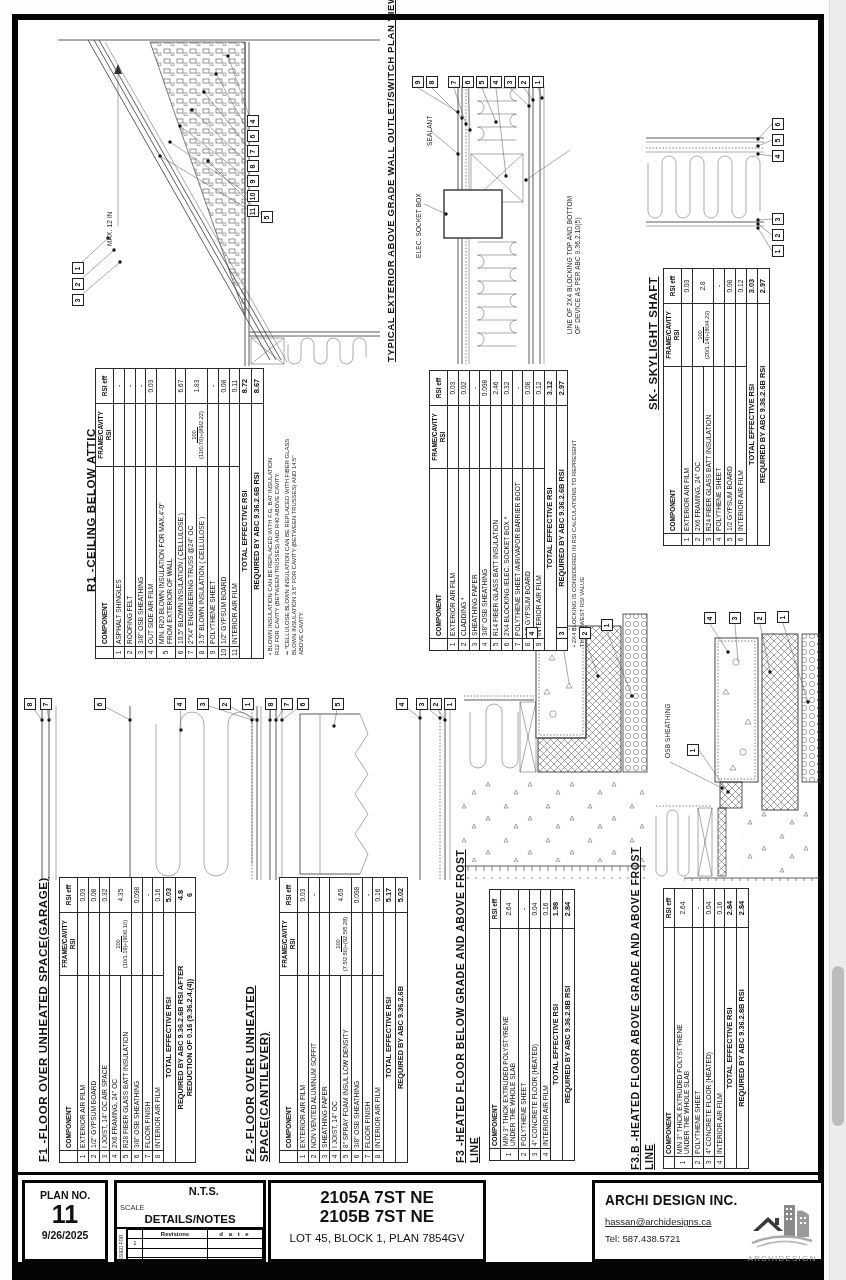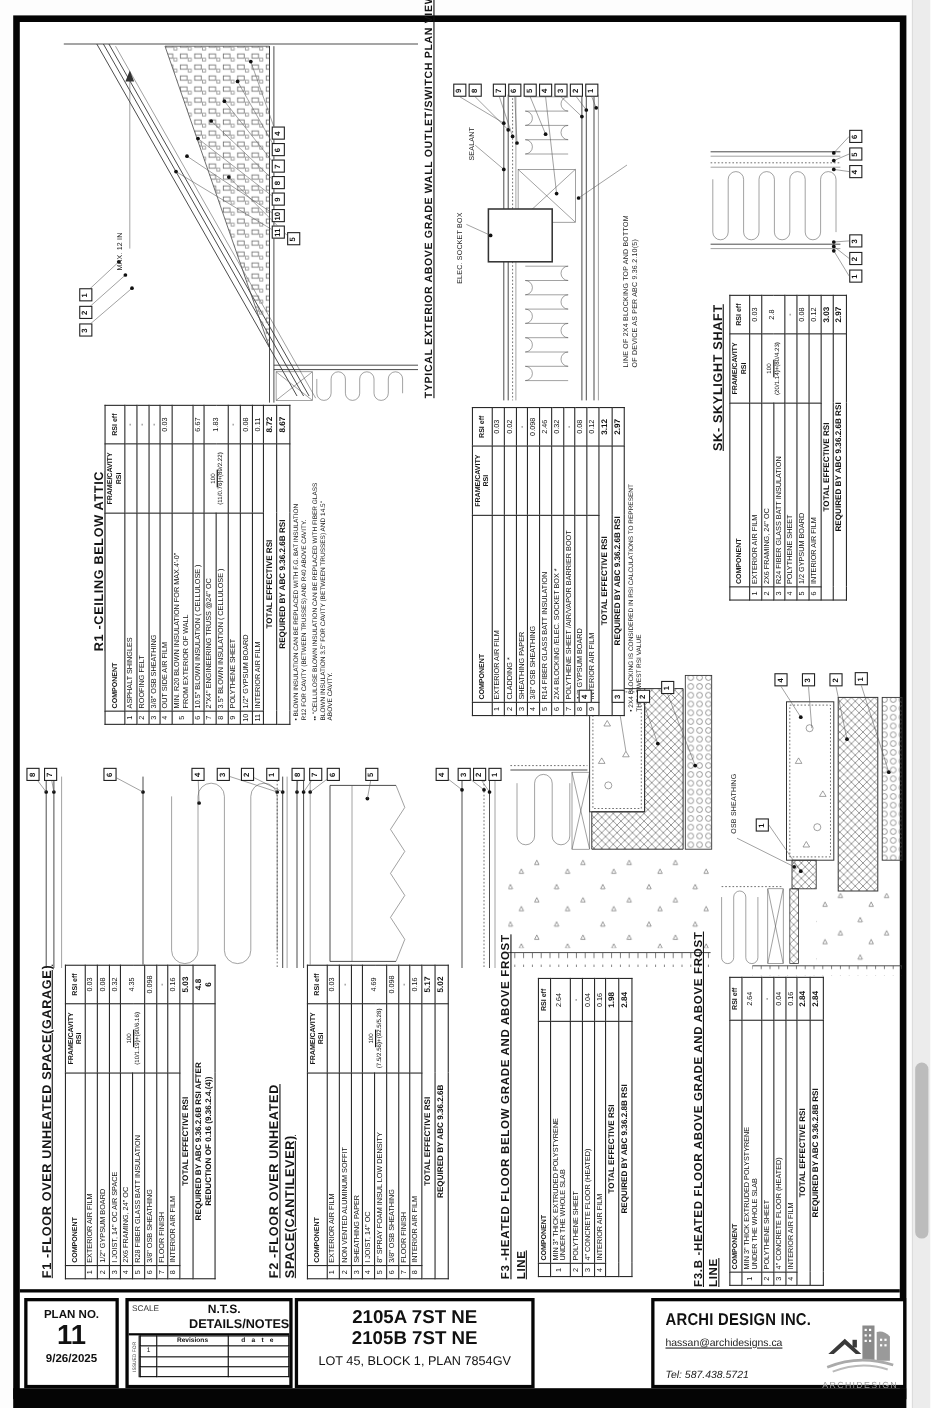--- a/index.html
+++ b/index.html
@@ -49,41 +49,41 @@
   .dsh{fill:none;stroke:#444;stroke-width:.7;stroke-dasharray:1.5,1.8;}
   .dot{fill:#111;stroke:none;}
   
   .tb-box{position:absolute;border:3px solid #050505;background:#fff;box-sizing:border-box;}
   .tb-page{left:22px;top:1180px;width:86px;height:82px;text-align:center;}
   .tb-page .lbl{font-weight:bold;font-size:10.5px;margin-top:6px;}
   .tb-page .num{font-weight:bold;font-size:25px;line-height:26px;}
   .tb-page .date{font-weight:bold;font-size:10.5px;margin-top:2px;}
   .tb-scale{left:114px;top:1180px;width:152px;height:82px;}
   .tb-scale .r1{display:flex;align-items:flex-start;}
-  .tb-scale .sc{font-size:7.5px;padding:2px 0 0 3px;color:#333;}
+  .tb-scale .sc{font-size:7.5px;padding:20px 0 0 3px;color:#333;}
   .tb-scale .nts{flex:1;text-align:center;font-weight:bold;font-size:11px;padding-top:2px;}
-  .tb-scale .dn{text-align:right;font-weight:bold;font-size:11.5px;padding:1px 0 2px 0;}
+  .tb-scale .dn{text-align:center;font-weight:bold;font-size:11.5px;padding:1px 0 2px 0;}
   .revwrap{display:flex;border-top:2px solid #050505;height:38px;}
   .issued{width:9px;border-right:1px solid #050505;display:flex;align-items:center;justify-content:center;}
   .issued span{font-size:4.5px;transform:rotate(-90deg);white-space:nowrap;color:#333;}
   .revtbl{flex:1;border-collapse:collapse;}
   .revtbl td,.revtbl th{border:1px solid #050505;font-size:6px;padding:0 1px;height:8px;}
   .revtbl th{font-weight:bold;}
   .revtbl .n{width:12px;text-align:center;}
   .revtbl .d{width:52px;letter-spacing:2px;text-align:center;}
   .tb-addr{left:268px;top:1180px;width:218px;height:82px;text-align:center;}
   .tb-addr .a{font-weight:bold;font-size:17px;line-height:19px;margin-top:5px;}
   .tb-addr .lot{font-size:11.5px;margin-top:6px;}
   .tb-semi{left:490px;top:1180px;width:98px;height:82px;display:flex;align-items:center;justify-content:center;}
   .tb-semi span{font-weight:bold;font-size:10.5px;}
   .tb-co{left:592px;top:1180px;width:232px;height:82px;display:flex;}
   .tb-co .L{flex:1;padding:8px 0 0 10px;}
   .tb-co .cname{font-weight:900;font-size:13.5px;letter-spacing:.2px;transform:scaleY(1.15);transform-origin:left top;}
   .tb-co .mail{font-size:9.5px;text-decoration:underline;margin-top:10px;color:#222;}
-  .tb-co .tel{font-size:9.5px;margin-top:18px;color:#222;font-style:italic;}
+  .tb-co .tel{font-size:9.5px;margin-top:6px;color:#222;}
   .tb-co .R{width:78px;text-align:center;padding-top:6px;margin-top:12px;}
   .tb-co .logotx{font-size:8px;color:#9a9a9a;letter-spacing:1.2px;margin-top:1px;}
 </style>
 </head>
 <body>
 
 <div id="page">
 
   <svg width="0" height="0" style="position:absolute" aria-hidden="true">
     <defs>

